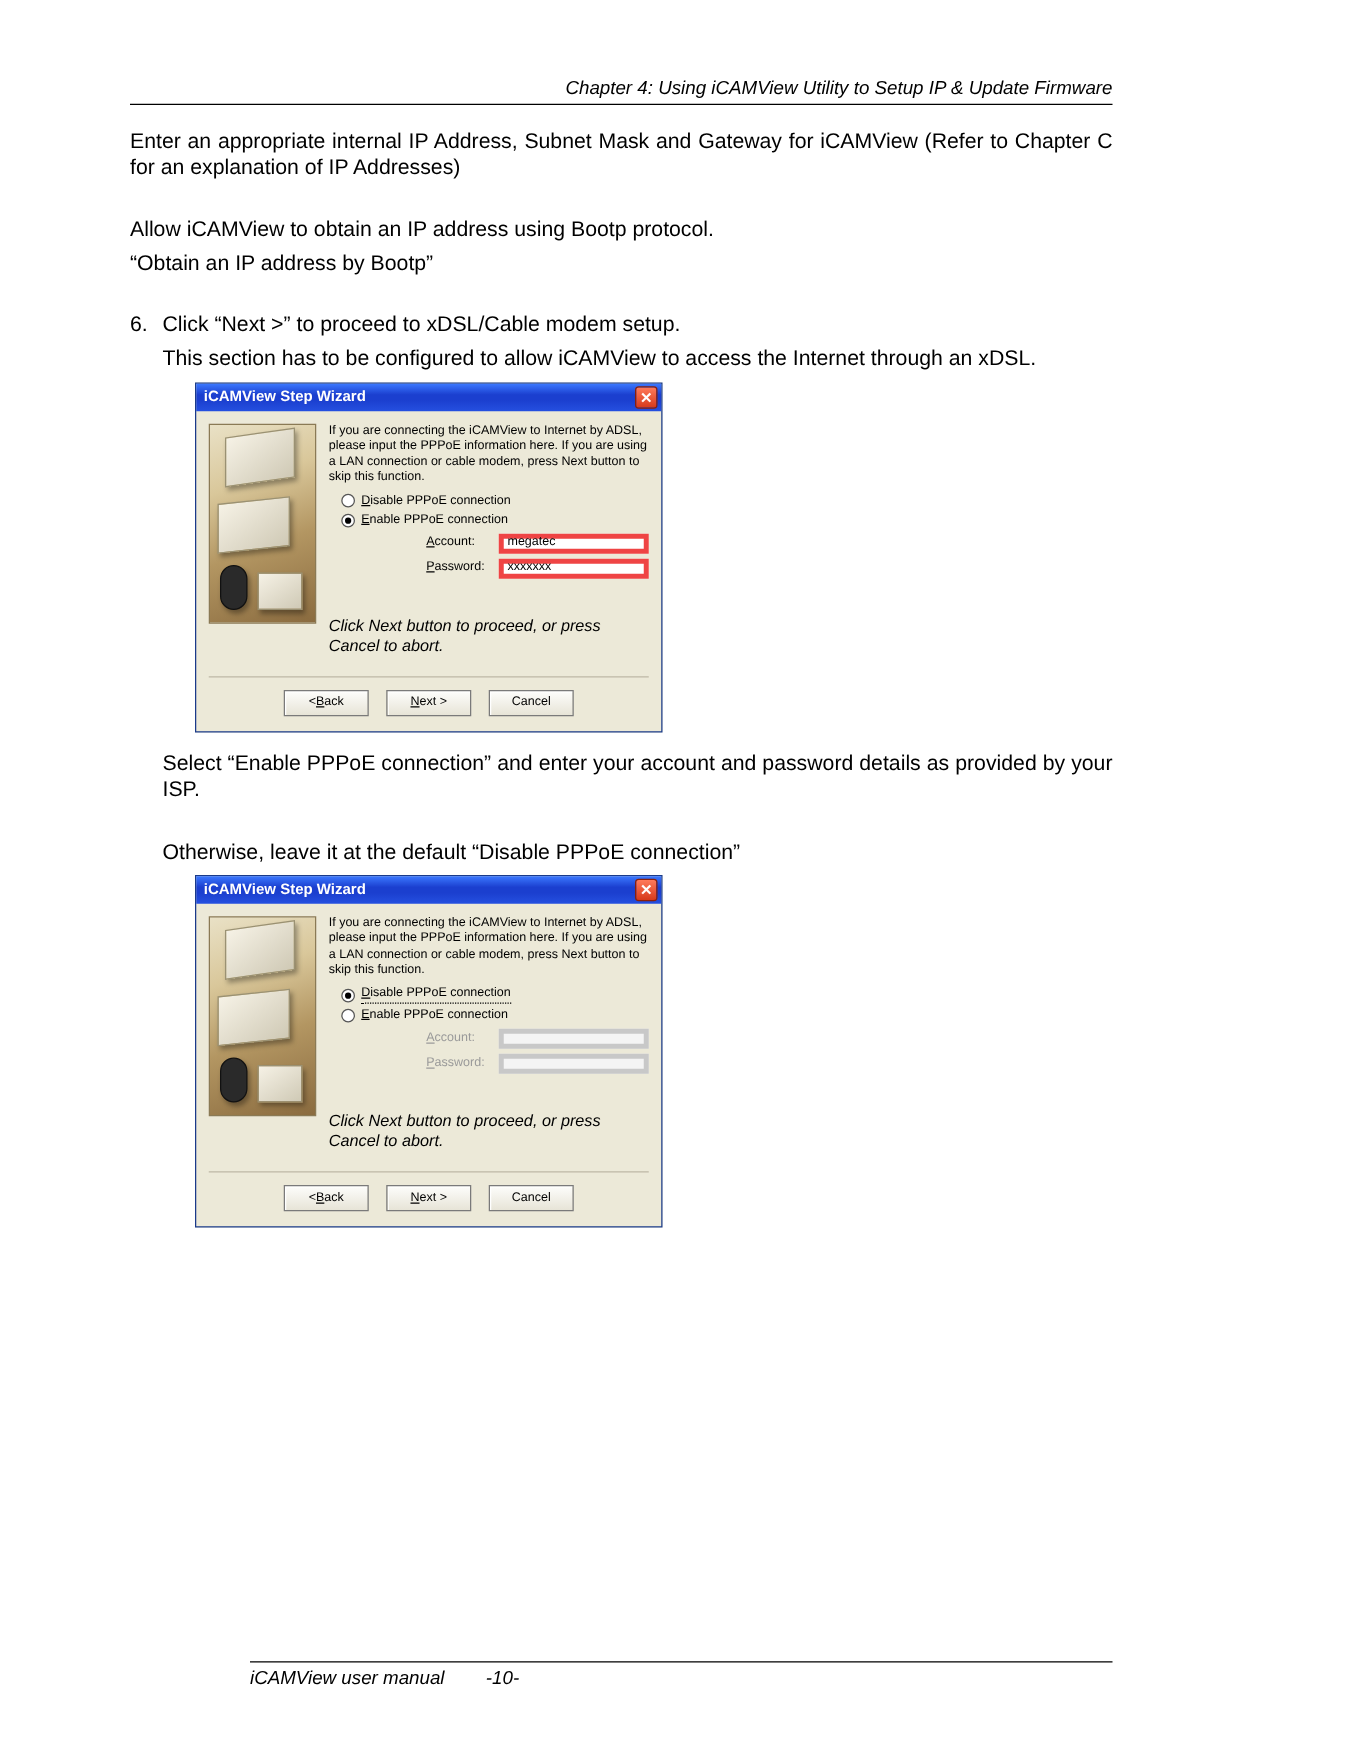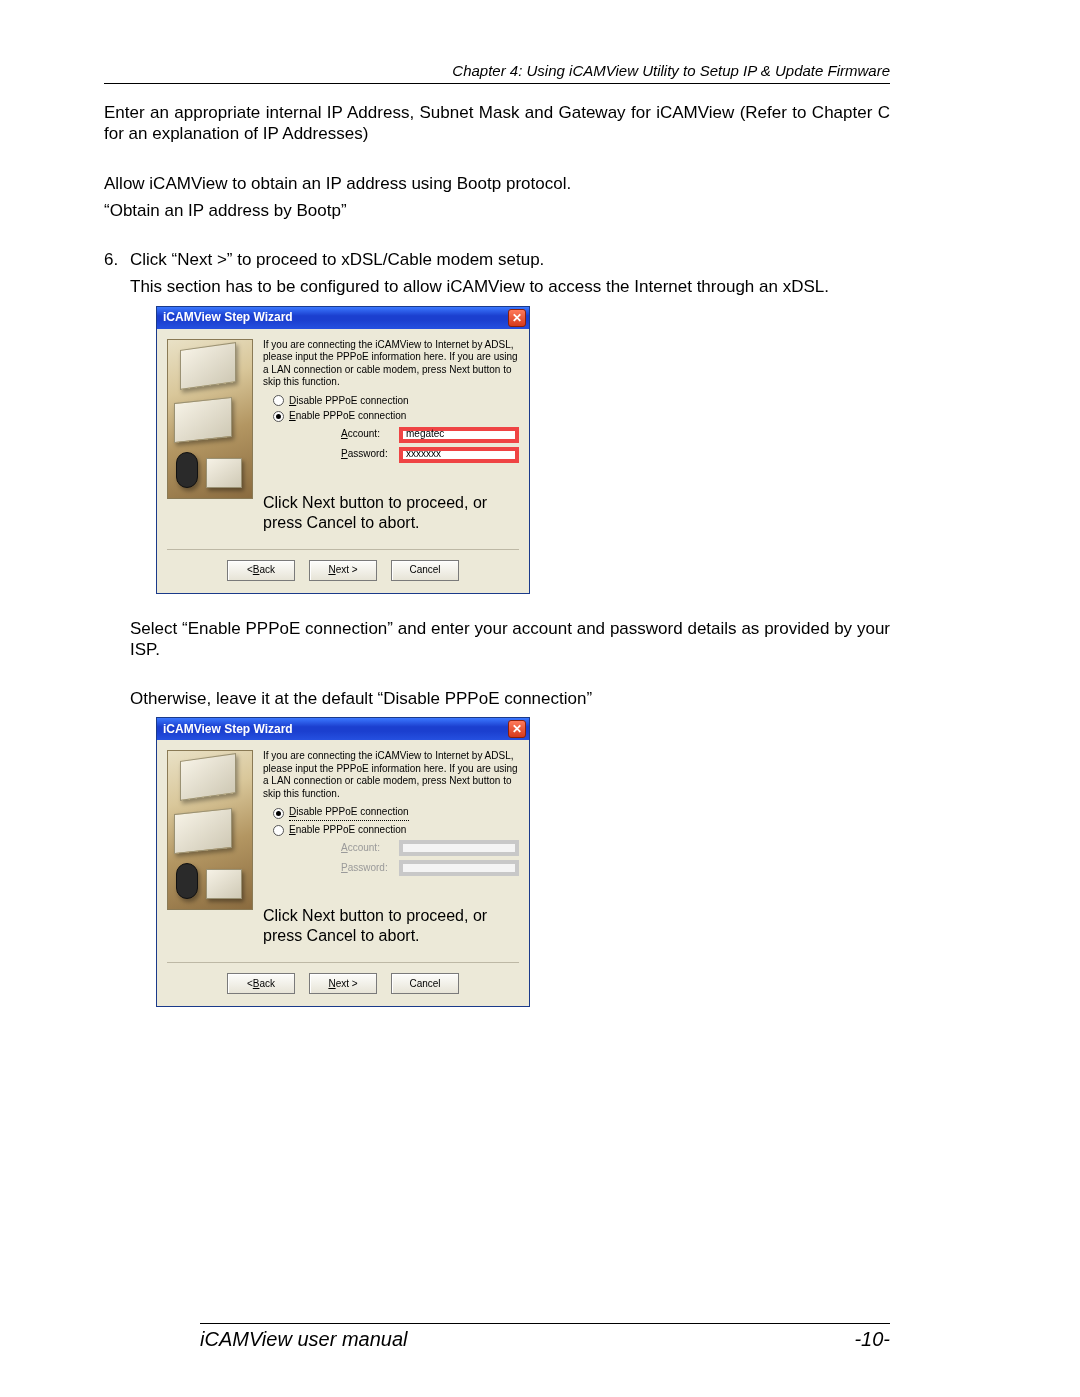--- a/index.html
+++ b/index.html
@@ -34,21 +34,21 @@
   .para { margin: 0 0 6px 0; }
   .justify { text-align: justify; }
   .spacer { height: 22px; }
   .list-block { display: flex; }
   .list-num { width: 26px; flex: 0 0 26px; }
   .list-content { flex: 1; }
 
   
   .dialog {
     width: 374px;
-    margin: 8px 0 24px 26px;
+    margin: 8px 0 14px 26px;
     border: 1px solid #1a3a8a;
     background: #ece9d8;
     font-family: Tahoma, Arial, sans-serif;
     font-size: 11px;
     color: #000;
   }
   .titlebar {
     display: flex;
     align-items: center;
     justify-content: space-between;
@@ -122,22 +122,23 @@
   .form-input {
     height: 16px; width: 120px;
     border: 4px solid #ef4444;
     background: #fff;
     font-size: 10px;
     padding: 0 3px;
     display: flex; align-items: center;
   }
   .form-input.disabled { background:#f4f4f4; border-color:#c8c8c8; }
   .proceed-text {
-    font-size: 16px;
+    font-size: 13px;
     margin: 30px 0 8px 0;
+    font-style: italic;
   }
   .dialog-sep {
     border: none; border-top: 1px solid #bdb8a5;
     margin: 4px 10px 0 10px;
   }
   .dialog-buttons {
     display: flex; justify-content: center; gap: 14px;
     padding: 10px 0 12px 0;
   }
   .win-btn {
@@ -149,22 +150,22 @@
     box-shadow: 1px 1px 0 #fff inset;
   }
   .win-btn .u { text-decoration: underline; }
 
   .footer {
     position: absolute;
     left: 200px; right: 190px; bottom: 46px;
   }
   .footer hr { border: none; border-top: 1px solid #000; margin-bottom: 4px; }
   .footer-row {
-    display: flex; justify-content: space-between;
-    font-style: italic; font-size: 20px;
+    display: flex; 
+    font-style: italic; font-size: 15px; gap: 33px;
   }
 </style>
 </head>
 <body>
 
 <div class="page">
 
   <div class="header-line">Chapter 4: Using iCAMView Utility to Setup IP &amp; Update Firmware</div>
   <hr class="rule">
 

